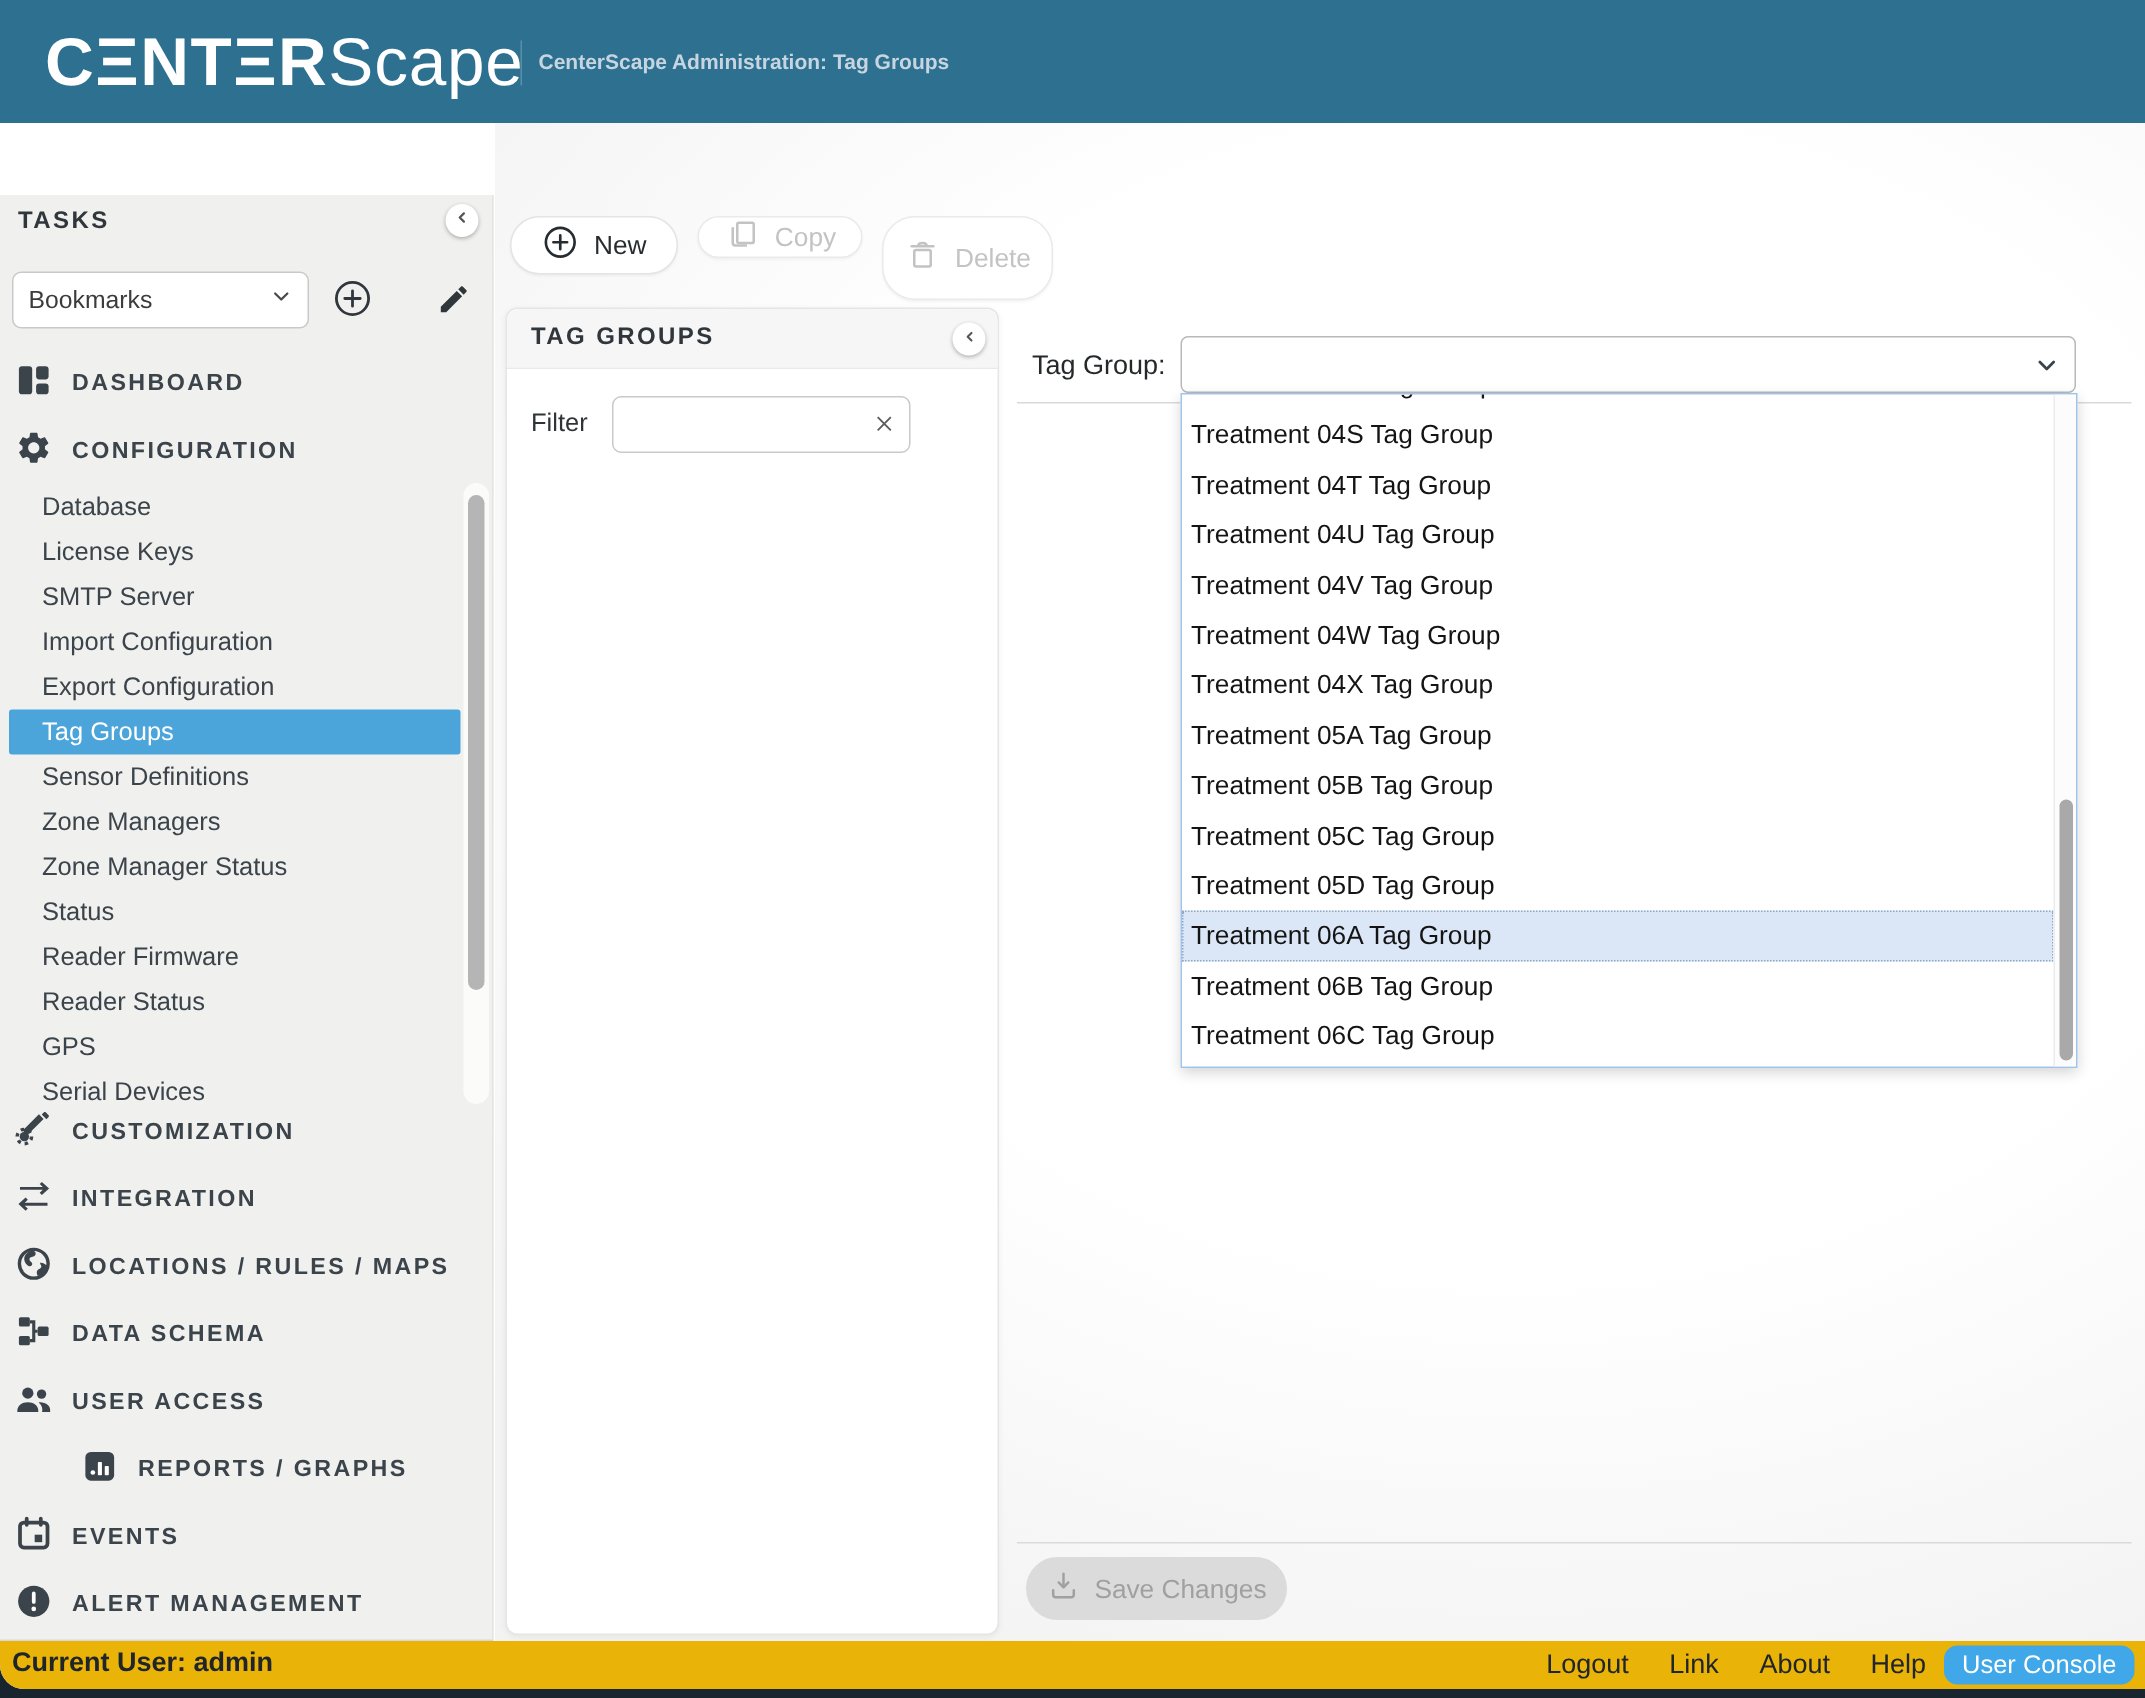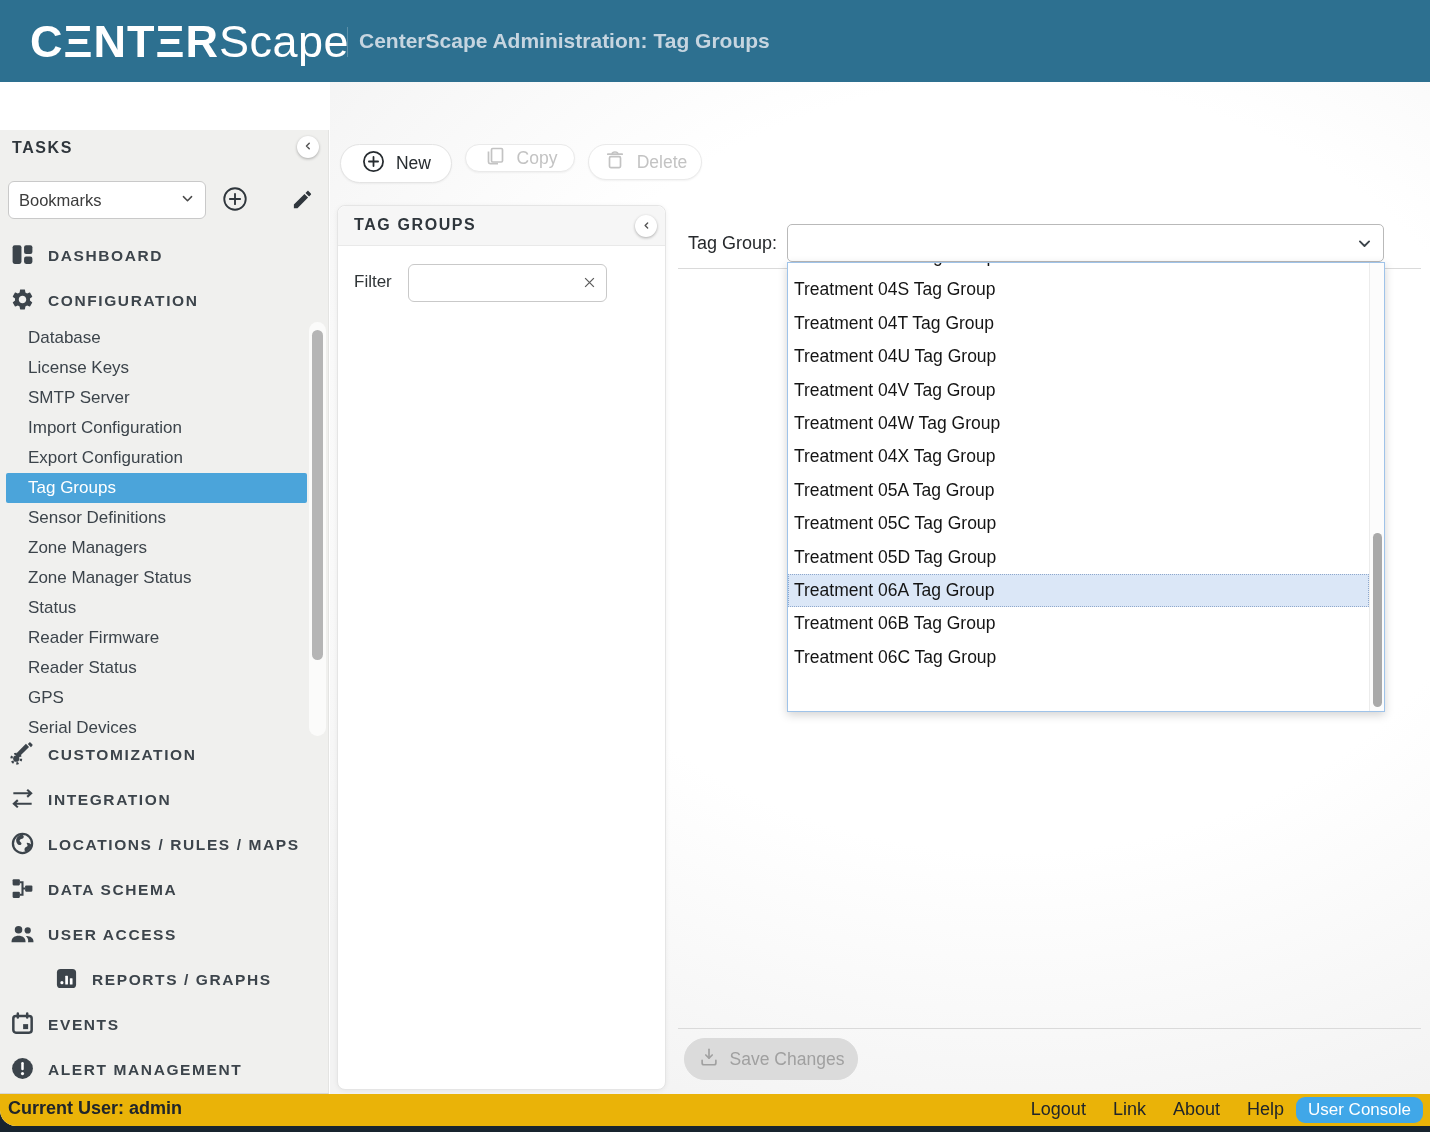--- a/index.html
+++ b/index.html
@@ -7,21 +7,21 @@
   .page { position:relative; width:1430px; height:1132px; background:#18242e; overflow:hidden;padding-left:24px; }
   .app { position:absolute; left:0; top:0; width:1430px; height:1126px; background:#fff;
          border-bottom-left-radius:16px; overflow:hidden; }
 
   
   .topbar { position:absolute; left:0; top:0; width:1430px; height:82px; background:#2d7090; }
   .logo { position:absolute; left:30px; top:50%; transform:translateY(-50%); color:#fff; font-size:45px; line-height:1; white-space:nowrap; }
   .logo .lp { font-weight:700; letter-spacing:1px; }
   .logo .ls { font-weight:400; letter-spacing:0.5px; }
   .top-sep { position:absolute; left:347px; top:27px; width:1px; height:30px; background:rgba(255,255,255,0.22); }
-  .app-title { position:absolute; left:359px; top:50%; transform:translateY(-50%); color:#c6d5e0; font-size:21px; font-weight:700; }
+  .app-title { position:absolute; left:359px; top:50%; transform:translateY(-50%); color:#c6d5e0; font-size:14px; font-weight:700; }
 
   
   .sidebar { position:absolute; left:0; top:130px; width:329px; height:964px; background:#f0f0ee;
              border-right:1px solid #e4e4e2; border-bottom:1px solid #d8d8d6; }
   .tasks-title { position:absolute; left:12px; top:9px; font-size:16px; font-weight:700; letter-spacing:1.6px; color:#2f363c; }
   .collapse-circle { position:absolute; width:22px; height:22px; border-radius:50%; background:#fff;
                      box-shadow:0 1px 3px rgba(0,0,0,0.3); display:flex; align-items:center; justify-content:center; cursor:pointer; }
   .collapse-tasks { right:9px; top:6px; }
   .bookmarks { position:absolute; left:8px; top:51px; width:198px; height:38px; background:#fff;
                border:1px solid #c9c9c9; border-radius:6px; display:flex; align-items:center;
@@ -45,21 +45,21 @@
   
   .main { position:absolute; left:330px; top:82px; width:1100px; height:1012px;
           background:radial-gradient(900px 700px at 62% 38%, #ffffff 55%, #f3f3f3 100%); }
 
   .btn { position:absolute; display:flex; align-items:center; justify-content:center; gap:10px;
          background:#fff; border:1px solid #e4e4e4; border-radius:22px; font-size:17.5px; color:#272c30;
          box-shadow:0 1px 2px rgba(0,0,0,0.05); cursor:pointer; }
   .btn.disabled { color:#c3c3c3; border-color:#eaeaea; cursor:default; }
   .btn-new { left:10px; top:62px; width:112px; height:39px; }
   .btn-copy { left:135px; top:62px; width:110px; height:28px; }
-  .btn-delete { left:258px; top:62px; width:114px; height:36px; }
+  .btn-delete { left:258px; top:62px; width:114px; height:56px; }
 
   .panel { position:absolute; left:7px; top:123px; width:329px; height:885px; background:#fff;
            border:1px solid #e5e5e5; border-radius:8px; box-shadow:0 1px 5px rgba(0,0,0,0.06); }
   .panel-header { position:relative; height:40px; background:#f6f6f6; border-bottom:1px solid #e9e9e9; border-radius:8px 8px 0 0; }
   .panel-title { position:absolute; left:16px; top:10px; font-size:16px; font-weight:700; letter-spacing:1.6px; color:#2f363c; }
   .collapse-panel { right:8px; top:9px; }
   .filter-label { position:absolute; left:16px; top:66px; font-size:17px; color:#2f3437; }
   .filter-box { position:absolute; left:70px; top:58px; width:199px; height:38px; border:1px solid #c9c9c9; border-radius:6px; background:#fff; }
   .filter-input { position:absolute; left:8px; top:1px; width:158px; height:34px; border:none; outline:none; font-size:16px; font-family:inherit; background:transparent; }
   .filter-clear { position:absolute; right:9px; top:10px; cursor:pointer; }
@@ -339,20 +339,21 @@
       <div class="dropdown">
         <div class="dd-list">
           <div class="dd-item clipped">Treatment 04R Tag Group</div>
           <div class="dd-item">Treatment 04S Tag Group</div>
           <div class="dd-item">Treatment 04T Tag Group</div>
           <div class="dd-item">Treatment 04U Tag Group</div>
           <div class="dd-item">Treatment 04V Tag Group</div>
           <div class="dd-item">Treatment 04W Tag Group</div>
           <div class="dd-item">Treatment 04X Tag Group</div>
           <div class="dd-item">Treatment 05A Tag Group</div>
+          <div class="dd-item">Treatment 05B Tag Group</div>
           <div class="dd-item">Treatment 05C Tag Group</div>
           <div class="dd-item">Treatment 05D Tag Group</div>
           <div class="dd-item hl">Treatment 06A Tag Group</div>
           <div class="dd-item">Treatment 06B Tag Group</div>
           <div class="dd-item">Treatment 06C Tag Group</div>
         </div>
         <div class="dd-scroll">
           <div class="dd-thumb"></div>
         </div>
       </div>

